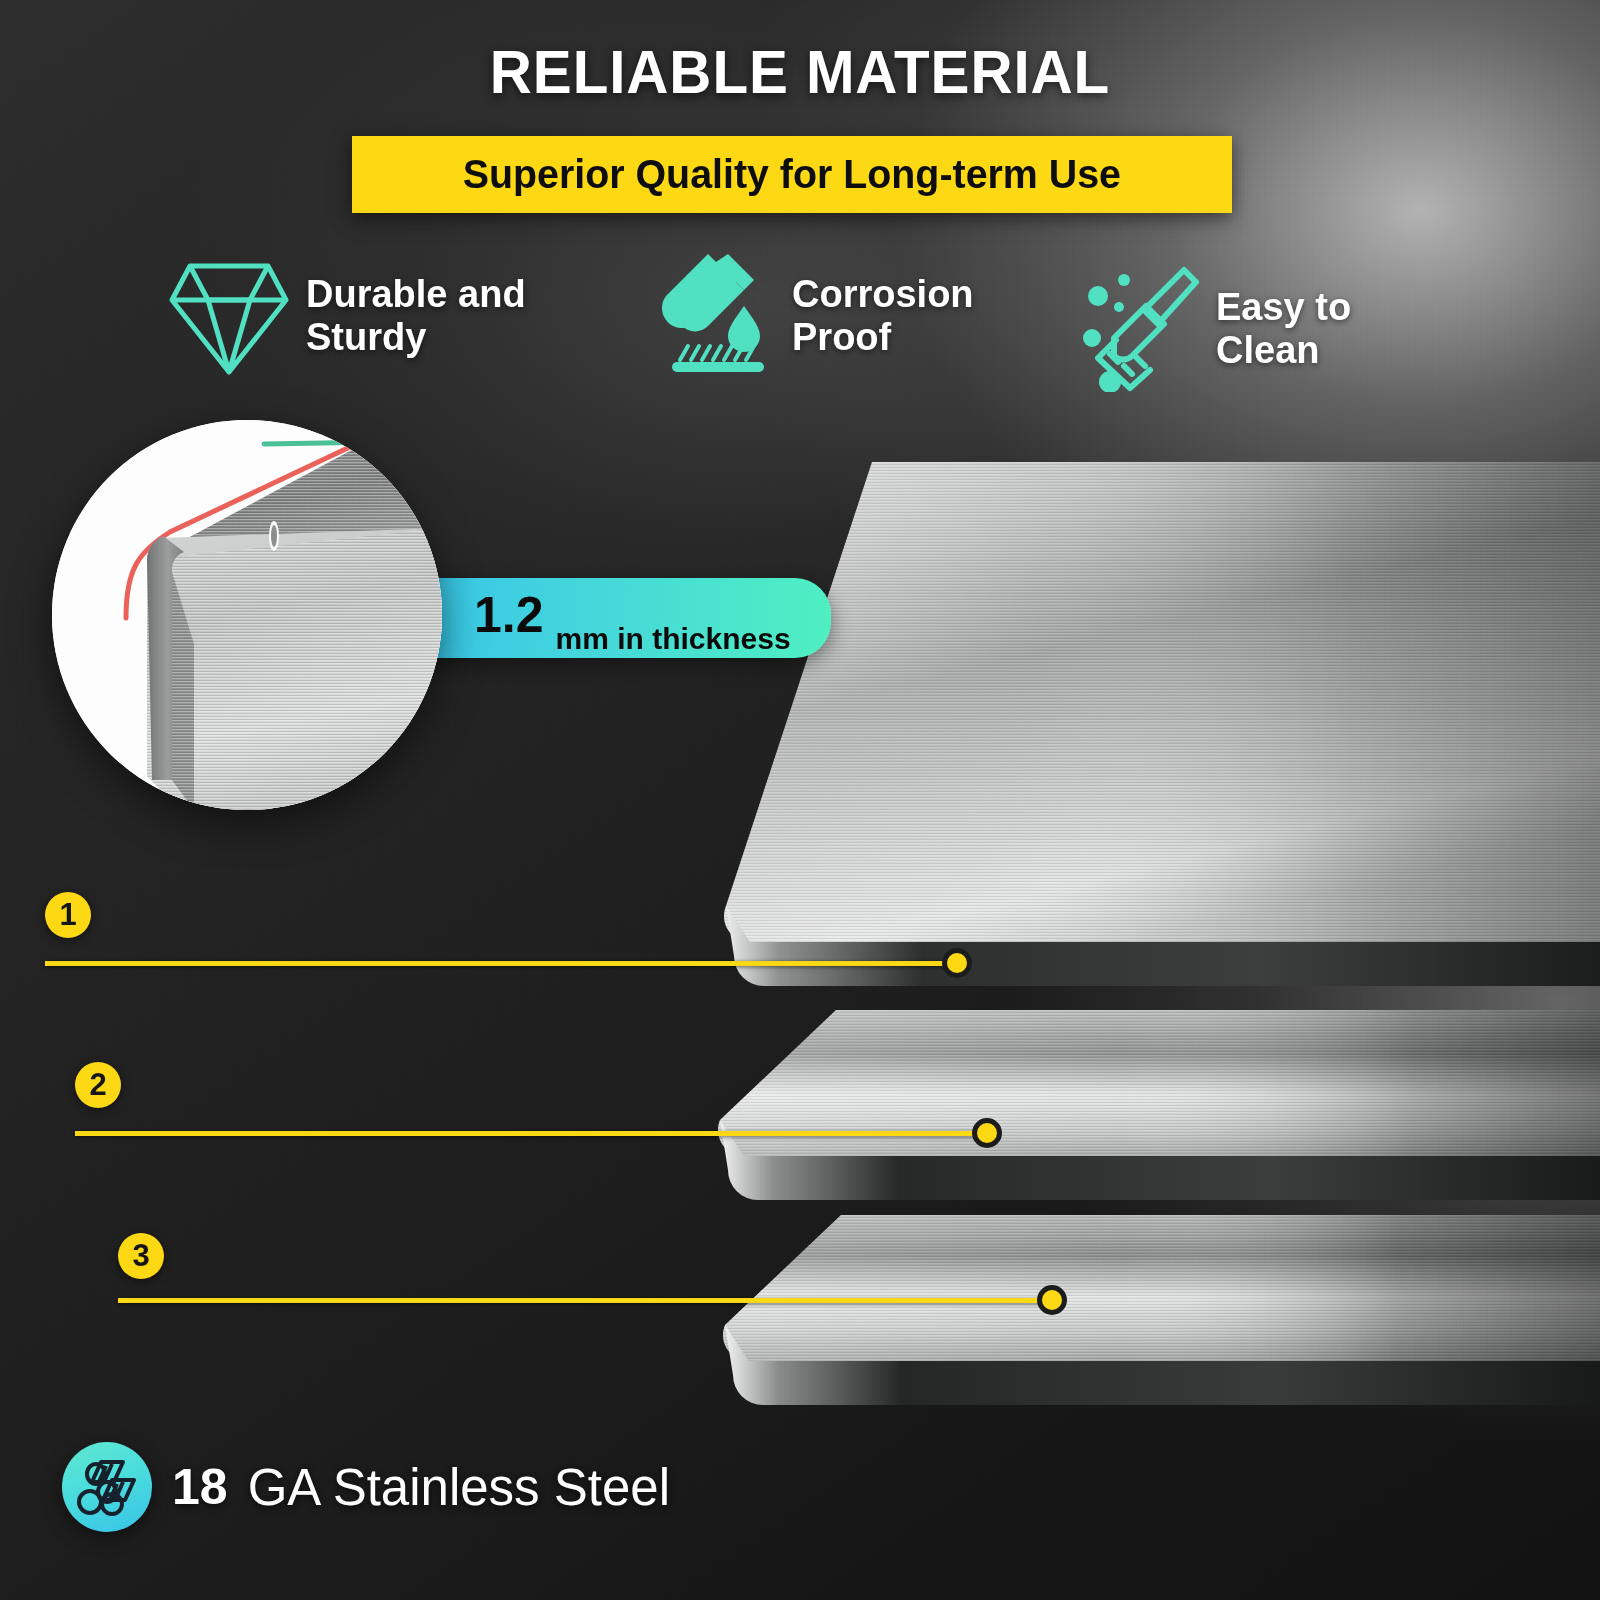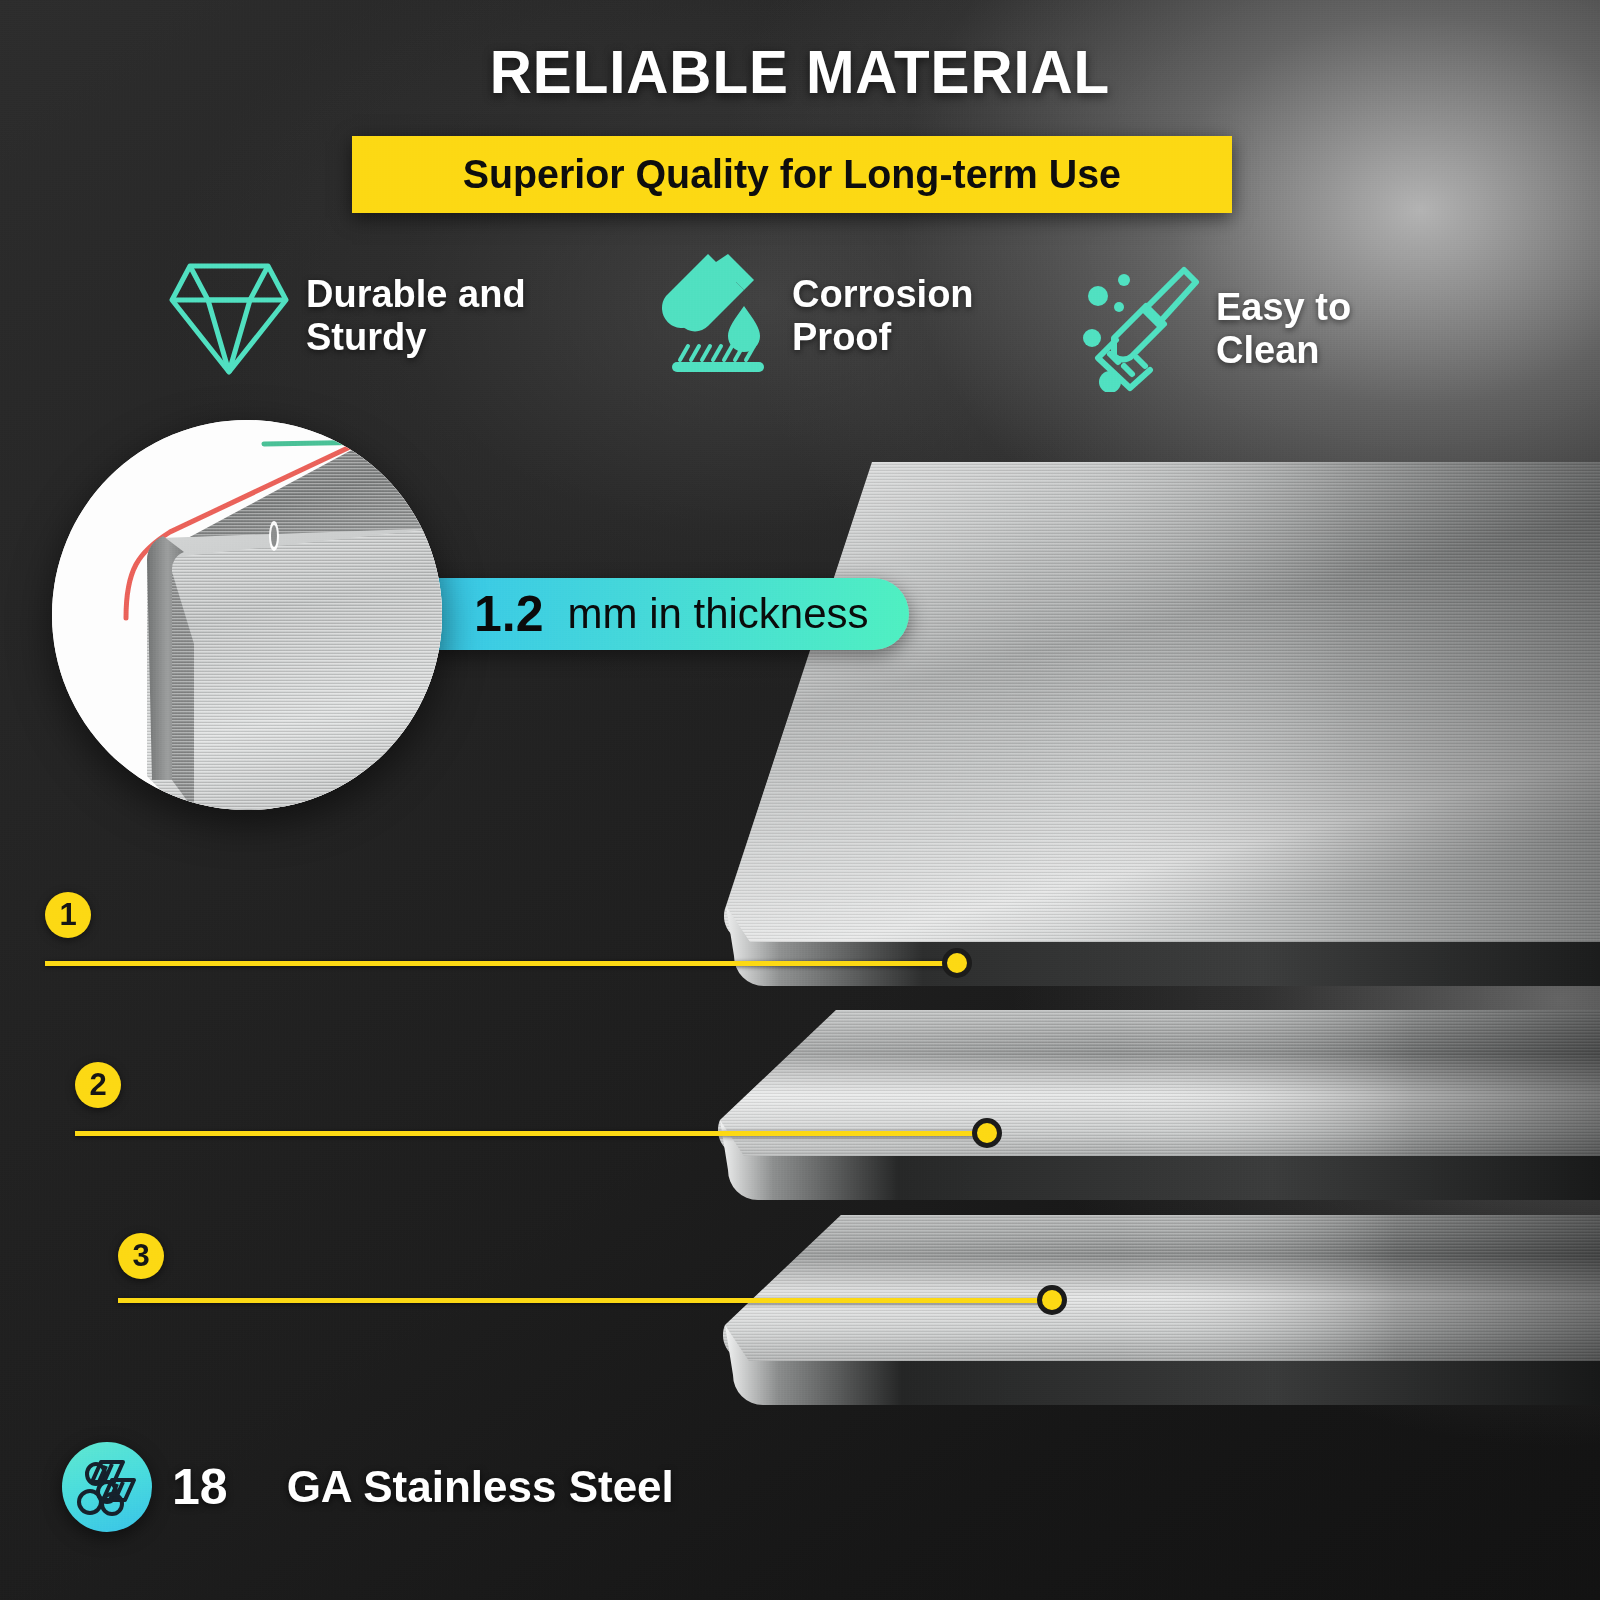--- a/index.html
+++ b/index.html
@@ -39,27 +39,27 @@
   #f0{left:18px;top:2px;}
   #f1{left:508px;top:2px;}
   #f2{left:930px;top:14px;}
 
   
   .magnifier{position:absolute;left:52px;top:420px;width:390px;height:390px;
              border-radius:50%;overflow:hidden;background:#fdfdfd;
              box-shadow:0 12px 40px rgba(0,0,0,.55);}
 
   
-  .pill{position:absolute;left:430px;top:578px;height:72px;padding:0 40px 0 44px;
-        display:flex;align-items:center;gap:24px;
+  .pill{position:absolute;left:430px;top:578px;height:72px;padding:8px 40px 0 44px;
+        display:flex;gap:12px;
         border-radius:0 36px 36px 0;
         background:linear-gradient(95deg,#37c6e8 0%,#44d8d8 45%,#4ef0c0 100%);
         box-shadow:0 6px 20px rgba(0,0,0,.45);}
   .pill .big{color:#0a0a0a;font-size:50px;font-weight:bold;}
-  .pill .small{color:#0a0a0a;font-size:42px;font-weight:normal;}
+  .pill .small{color:#0a0a0a;font-size:30px;font-weight:bold;margin-top:36px;}
 
   
   .sheet{position:absolute;}
 
   
   .callout{position:absolute;}
   .callout .row{display:flex;align-items:center;gap:14px;}
   .badge{width:46px;height:46px;border-radius:50%;background:#FCD813;
          display:flex;align-items:center;justify-content:center;
          color:#151515;font-size:31px;font-weight:bold;flex:0 0 auto;
@@ -73,22 +73,22 @@
               transform:translate(-50%,-50%);}
 
   
   .gauge{position:absolute;left:62px;top:1442px;display:flex;align-items:center;gap:20px;}
   .gauge .gcircle{width:90px;height:90px;border-radius:50%;flex:0 0 auto;
         background:linear-gradient(160deg,#5fe8cf 0%,#49dcdc 45%,#37c2e8 100%);
         display:flex;align-items:center;justify-content:center;
         box-shadow:0 5px 18px rgba(0,0,0,.5);}
   .gauge .gbig{color:#fff;font-size:50px;font-weight:bold;
                text-shadow:0 2px 7px rgba(0,0,0,.7);}
-  .gauge .gsmall{color:#fff;font-size:44px;font-weight:bold;
-               text-shadow:0 2px 7px rgba(0,0,0,.7);margin-left:39px;}
+  .gauge .gsmall{color:#fff;font-size:51px;font-weight:normal;
+               text-shadow:0 2px 7px rgba(0,0,0,.7);}
 </style>
 </head>
 <body>
 
 <div id="stage">
 
   <div class="sheet" style="left:690px;top:462px;width:930px;height:545px;">
     <svg width="930" height="545" viewBox="0 0 930 545">
       <defs>
         <linearGradient id="topFace" x1="0" y1="0" x2="0.45" y2="1">

